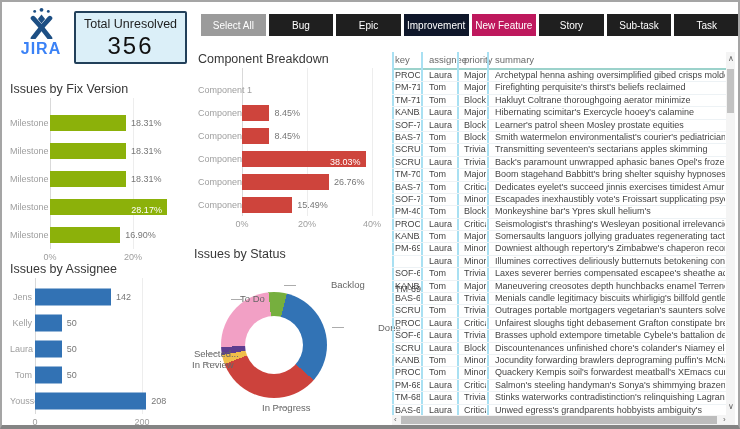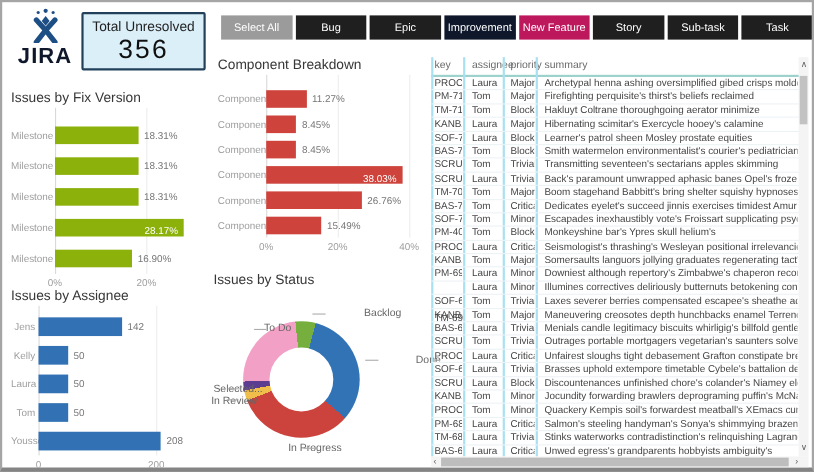--- a/index.html
+++ b/index.html
@@ -2,21 +2,21 @@
 <html><head>
 <meta charset="utf-8">
 <style>
   html,body{margin:0;padding:0;background:#e9e9e9;}
   .frame{position:relative;width:740px;height:429px;background:#fff;
     border:2px solid #A5A5A5;border-bottom:4px solid #848484;box-sizing:border-box;
     overflow:hidden;font-family:"Liberation Sans","DejaVu Sans",sans-serif;}
   
   .logo{position:absolute;left:11px;top:5px;width:56px;text-align:center;}
   .logo svg{width:33px;height:32px;display:block;margin:0 auto;}
-  .logo-text{font-size:20px;font-weight:bold;color:#0f172a;letter-spacing:1px;margin-top:1px;}
+  .logo-text{font-size:16px;font-weight:bold;color:#3b82f6;letter-spacing:1px;margin-top:1px;}
   
   .kpi{position:absolute;left:72px;top:9px;width:113px;height:53px;background:#DBEFF8;
     border:2px solid #22405A;border-radius:2px;text-align:center;box-sizing:border-box;}
   .kpi-label{font-size:12.5px;color:#1F1F1F;margin-top:4px;}
   .kpi-value{font-size:24px;color:#101010;letter-spacing:2px;margin-top:1px;}
   
   .btn-row{position:absolute;left:199px;top:12px;width:538px;height:22px;display:flex;gap:3px;}
   .fbtn{flex:1;display:flex;align-items:center;justify-content:center;color:#fff;
     font-size:10px;cursor:pointer;white-space:nowrap;}
   
@@ -144,24 +144,20 @@
   </div>
 
   <div class="chart" id="chart-component" style="left:196px;top:50px;width:196px;">
     <div class="chart-title">Component Breakdown</div>
     <div class="plot" style="padding-top: 10px; height: 148px; box-sizing: border-box;">
         <div class="axis" style="left: 44px;"></div>
         <div class="grid" style="left: 109px;"></div>
         <div class="grid" style="left: 174px;"></div>
         <div class="bar-row" style="height: 23px;">
           <span class="cat" style="width: 40px; margin-right: 4px;">Component 1</span>
-          <div class="track">
-            <div class="bar" style="width: 36.6275px; height: 16px; background: rgb(206, 68, 60);"></div>
-            <span class="outlbl" style="left: 41.6275px;">11.27%</span>
-          </div>
         </div>
         <div class="bar-row" style="height: 23px;">
           <span class="cat" style="width: 40px; margin-right: 4px;">Component 2</span>
           <div class="track">
             <div class="bar" style="width: 27.4625px; height: 16px; background: rgb(206, 68, 60);"></div>
             <span class="outlbl" style="left: 32.4625px;">8.45%</span>
           </div>
         </div>
         <div class="bar-row" style="height: 23px;">
           <span class="cat" style="width: 40px; margin-right: 4px;">Component 3</span>

